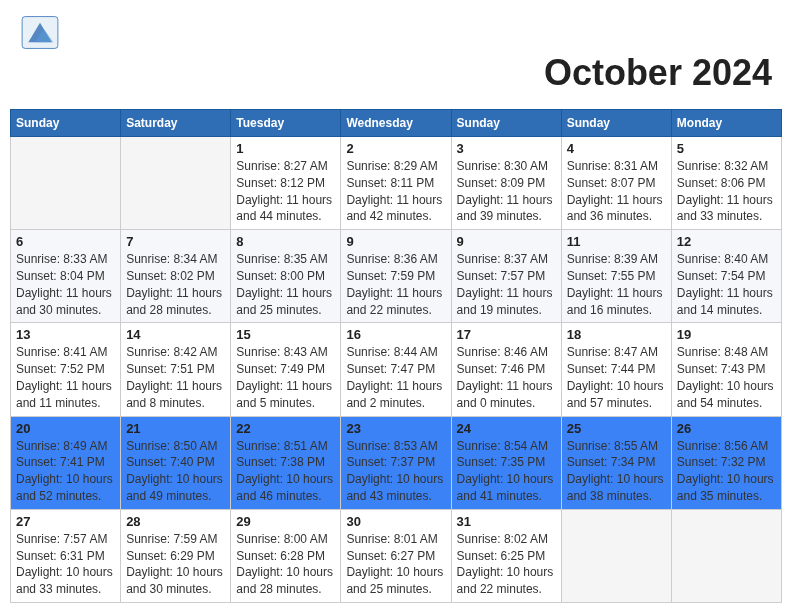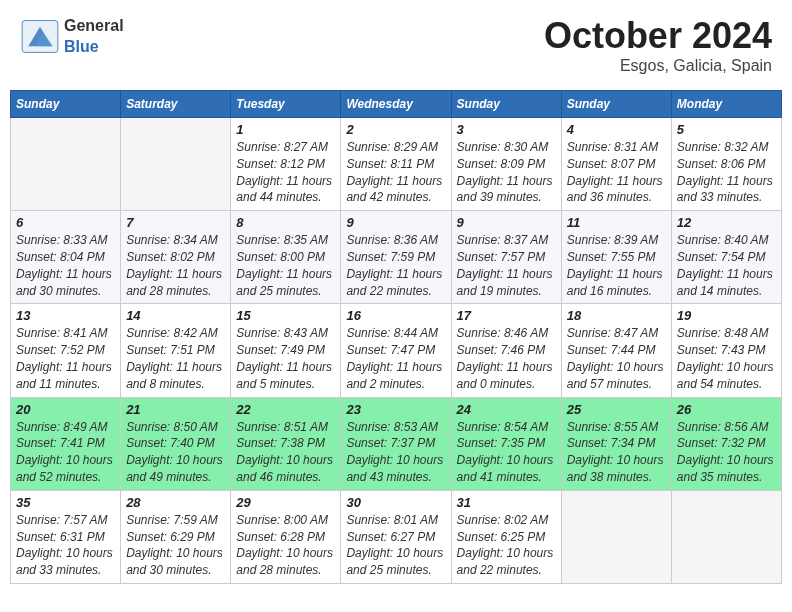--- a/index.html
+++ b/index.html
@@ -24,37 +24,36 @@
       font-weight: bold;
       color: #333;
     }
     .logo-icon {
       width: 40px;
       height: 35px;
       margin-right: 4px;
       position: relative;
     }
     .title-block {
-      text-align: right;
+      margin-top: 37px;
     }
     .title-block h1 {
       font-size: 36px;
       font-weight: bold;
       color: #222;
     }
     .title-block h2 {
       font-size: 16px;
       font-weight: normal;
       color: #444;
     }
     .calendar {
       width: 100%;
       border-collapse: collapse;
       font-size: 11px;
-      font-style: italic;
     }
     .calendar th {
       background-color: #2f6db5;
       color: #fff;
       text-align: left;
       padding: 6px 5px;
       font-size: 12px;
       font-weight: bold;
       border: 1px solid #1a5a9a;
     }
@@ -80,41 +79,36 @@
       color: #333;
       font-size: 12px;
       line-height: 1.4;
     }
     .calendar tr:nth-child(odd) td:not(.empty) {
       background: #fff;
     }
     .week-row-1 td:not(.empty) { background: #fff; }
     .week-row-2 td:not(.empty) { background: #f5f7fa; }
     .week-row-3 td:not(.empty) { background: #fff; }
-    .week-row-4 td:not(.empty) { background: #86efac; }
+    .week-row-4 td:not(.empty) { background: #3b82f6; }
     .week-row-5 td:not(.empty) { background: #fff; }
   </style>
 </head>
 <body>
 
 <div class="header">
   <div class="logo">
     <svg class="logo-icon" viewBox="0 0 50 45" width="50" height="45">
       <rect x="2" y="2" width="46" height="41" rx="4" fill="#e8f0f8" stroke="#2f6db5" stroke-width="1"></rect>
       <polygon points="10,35 25,10 40,35" fill="#2f6db5" opacity="0.8"></polygon>
       <polygon points="18,35 30,18 42,35" fill="#5599d5" opacity="0.6"></polygon>
     </svg>
-    <div>
-      <span style="color:#333; font-weight:bold; font-size:16px;">General</span><br>
-      <span style="color:#2f6db5; font-weight:bold; font-size:16px;">Blue</span>
-    </div>
   </div>
   <div class="title-block">
     <h1>October 2024</h1>
-    <h2>Esgos, Galicia, Spain</h2>
   </div>
 </div>
 
 <table class="calendar">
   <thead>
     <tr>
     <th>Sunday</th>
         <th>Saturday</th>
         <th>Tuesday</th>
         <th>Wednesday</th>
@@ -233,21 +227,21 @@
           <span class="day-number">25</span>
           <div class="day-info">Sunrise: 8:55 AM<br>Sunset: 7:34 PM<br>Daylight: 10 hours<br>and 38 minutes.</div>
         </td>
         <td>
           <span class="day-number">26</span>
           <div class="day-info">Sunrise: 8:56 AM<br>Sunset: 7:32 PM<br>Daylight: 10 hours<br>and 35 minutes.</div>
         </td>
       </tr>
       <tr class="week-row-5">
         <td>
-          <span class="day-number">35</span>
+          <span class="day-number">27</span>
           <div class="day-info">Sunrise: 7:57 AM<br>Sunset: 6:31 PM<br>Daylight: 10 hours<br>and 33 minutes.</div>
         </td>
         <td>
           <span class="day-number">28</span>
           <div class="day-info">Sunrise: 7:59 AM<br>Sunset: 6:29 PM<br>Daylight: 10 hours<br>and 30 minutes.</div>
         </td>
         <td>
           <span class="day-number">29</span>
           <div class="day-info">Sunrise: 8:00 AM<br>Sunset: 6:28 PM<br>Daylight: 10 hours<br>and 28 minutes.</div>
         </td>

